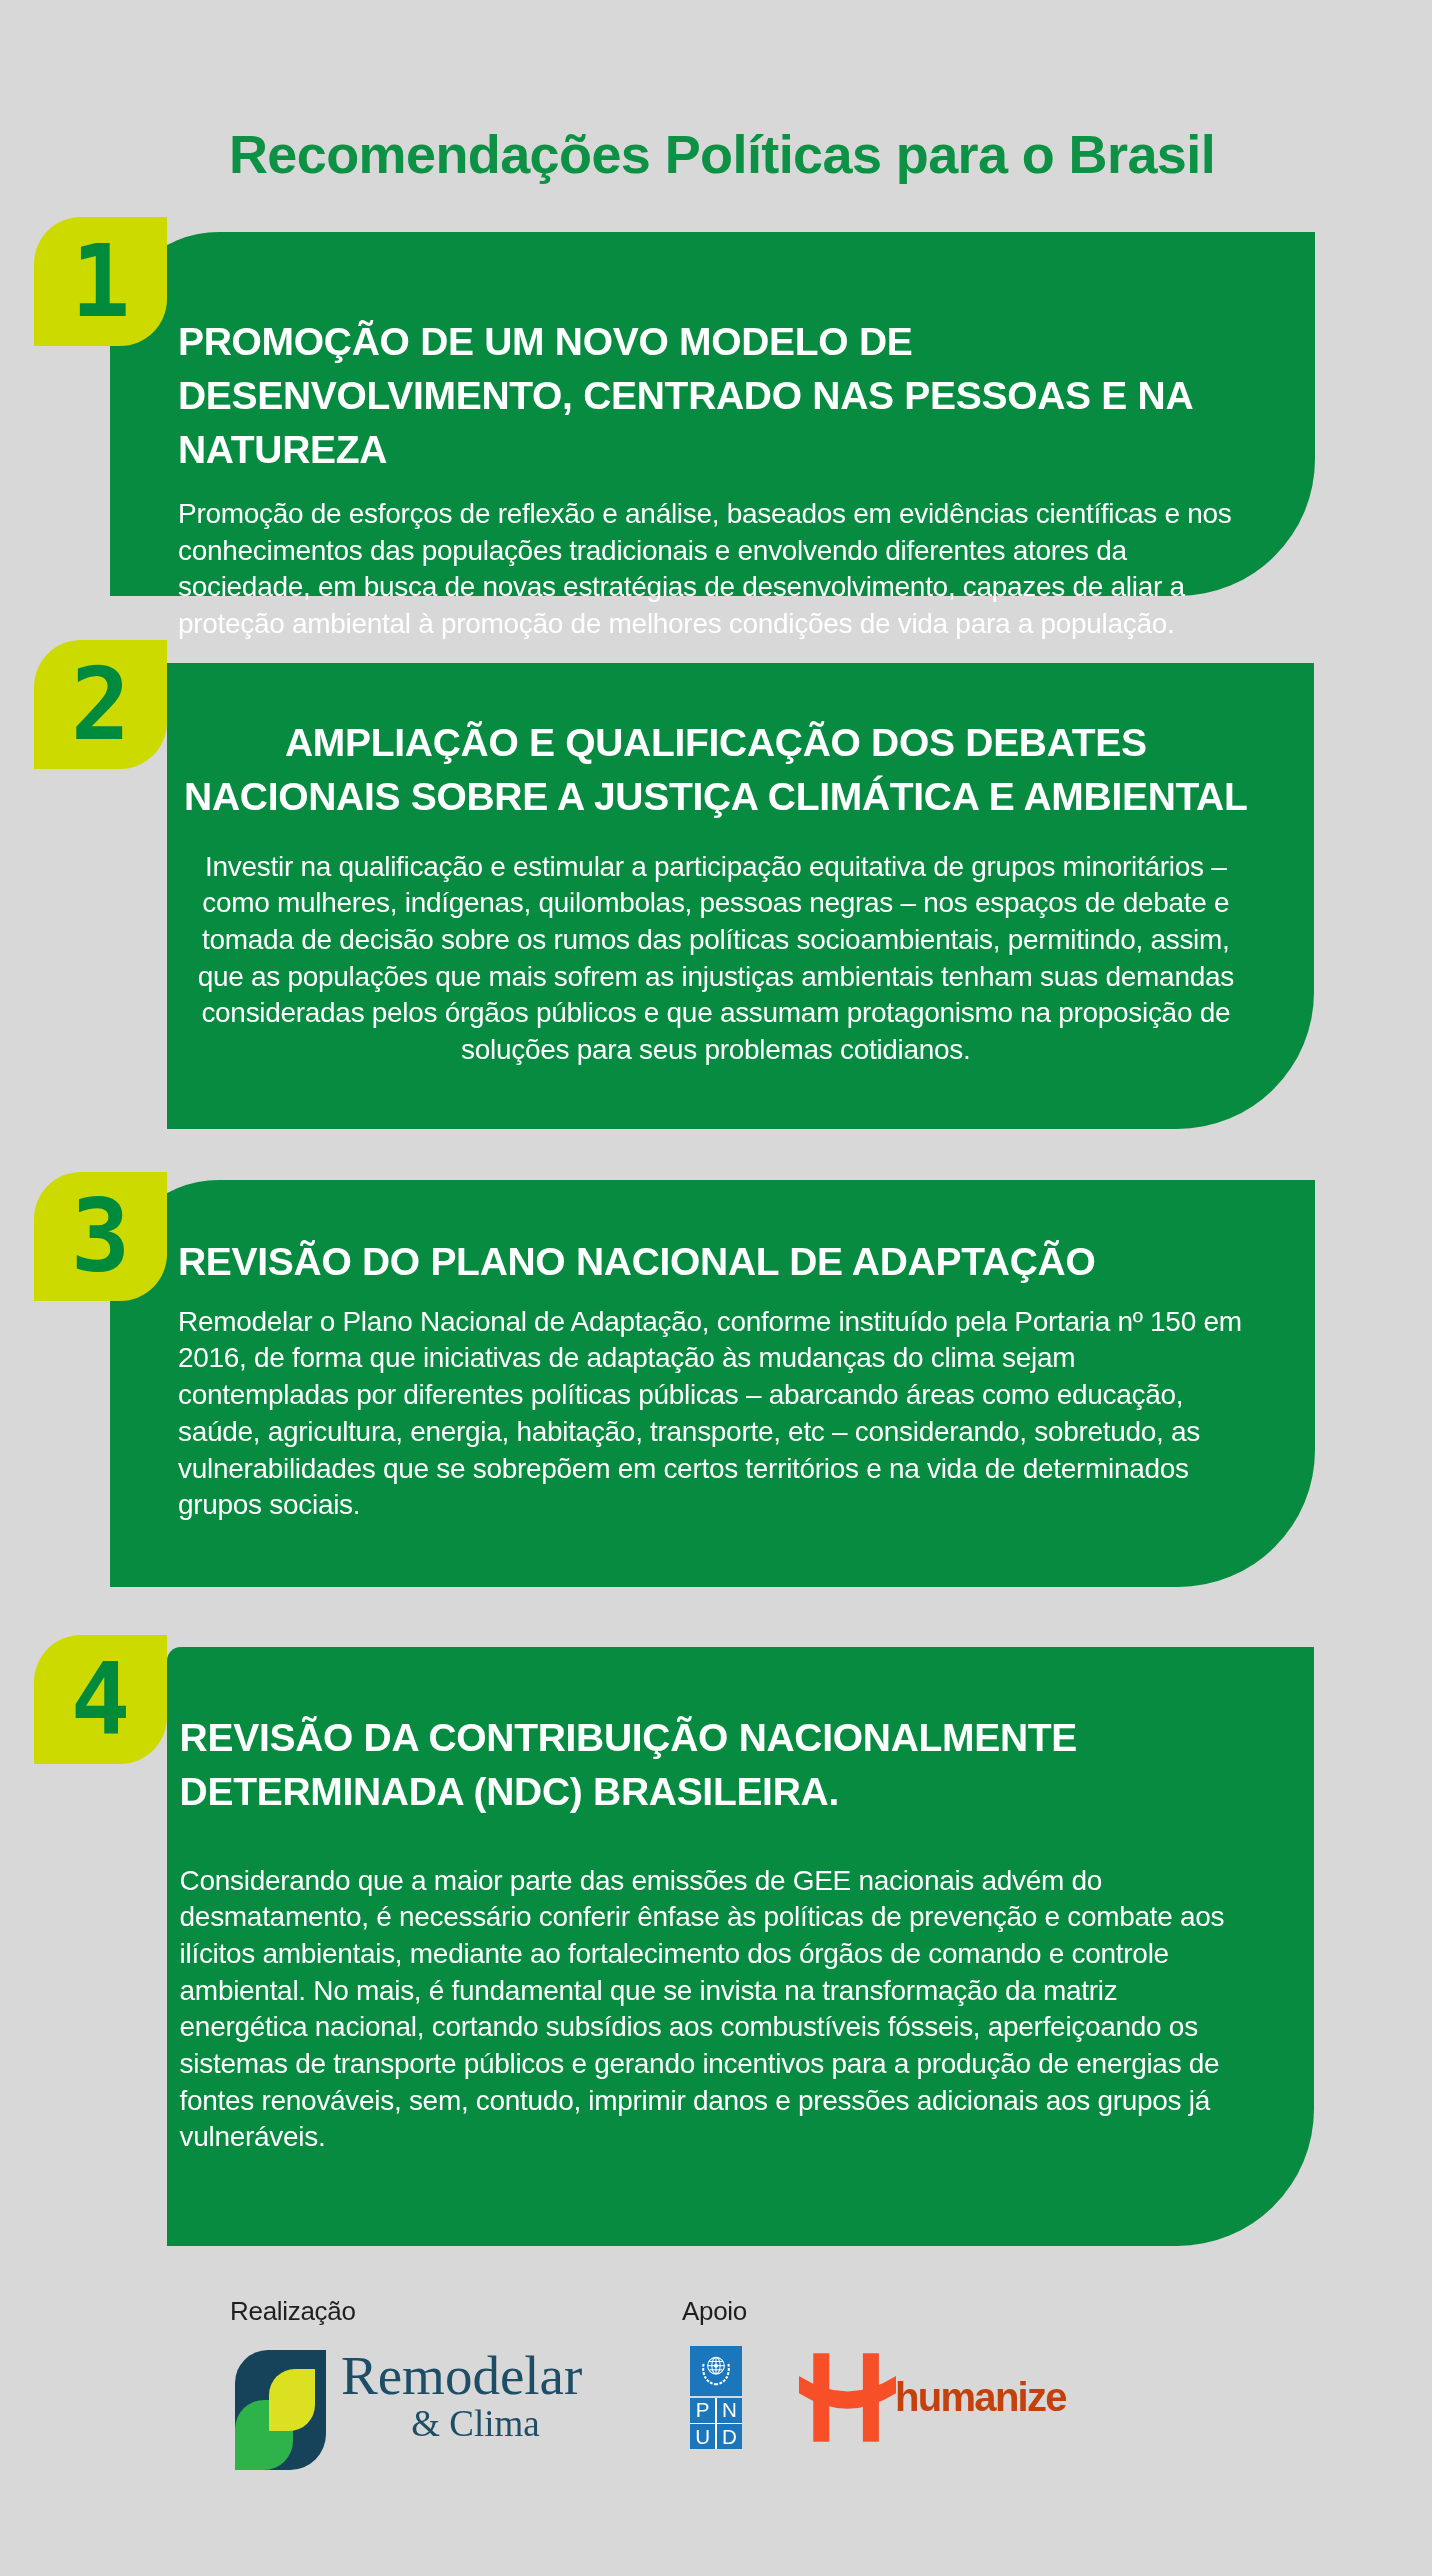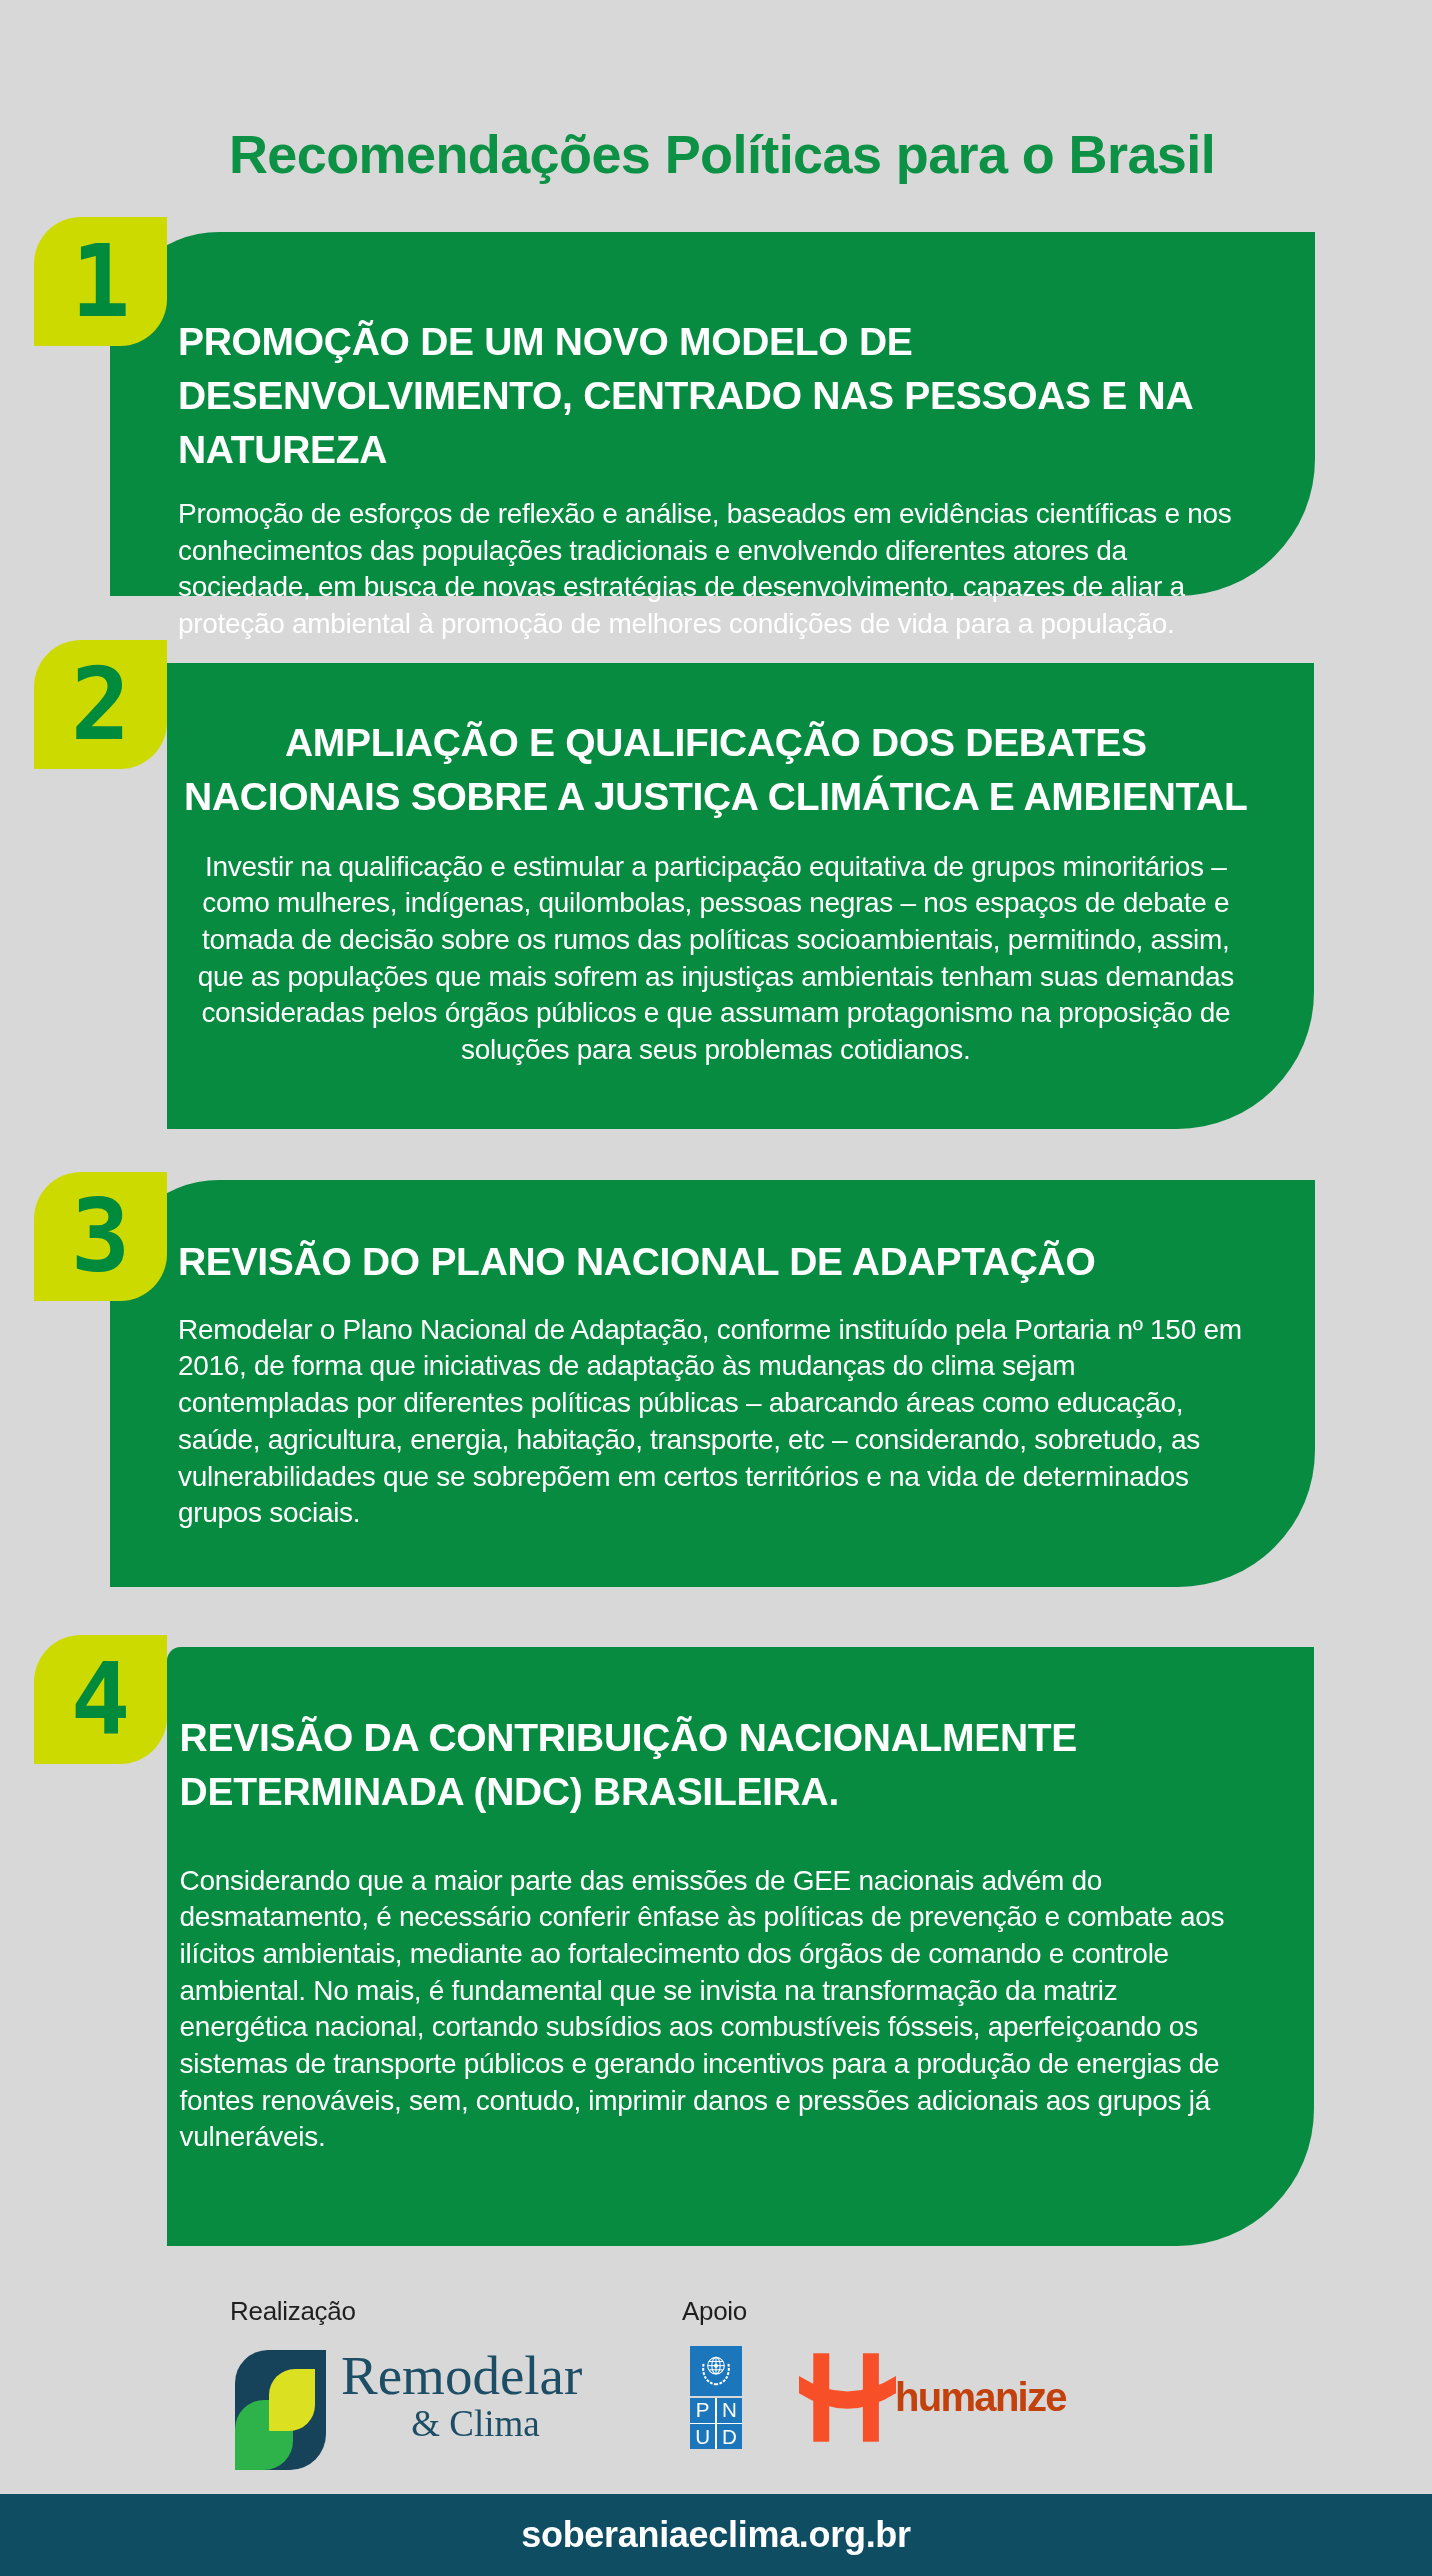--- a/index.html
+++ b/index.html
@@ -75,21 +75,21 @@
     border-radius:0 0 137px 0;
     padding:53px 62px 0 12.6px;
     text-align:center;
   }
   .card2 h2{margin-bottom:25px;}
   .card3{
     left:110px; top:1180px; width:1205px; height:407px;
     border-radius:109px 0 137px 0;
     padding:55px 64px 0 68px;
   }
-  .card3 h2{margin-bottom:23px;}
+  .card3 h2{margin-bottom:15px;}
   .card4{
     left:167px; top:1647px; width:1147px; height:599px;
     border-radius:13.7px 0 137px 0;
     padding:64px 62px 0 12.6px;
   }
   .card4 h2{margin-bottom:44px;}
   
   .section-label{
     position:absolute;
     font-size:26px;
@@ -252,18 +252,15 @@
     <svg width="97" height="91" viewBox="0 0 170 155" aria-hidden="true">
       <g fill="#f75028">
         <rect x="25" y="0" width="28" height="155"></rect>
         <rect x="112" y="0" width="28" height="155"></rect>
         <path d="M0 40 Q85 94 170 40 L170 70 Q85 124 0 70 Z"></path>
       </g>
     </svg>
   </div>
   <div class="hum-text">humanize</div>
 
-  <div class="bar">
-    <span class="url">soberaniaeclima.org.br</span>
-  </div>
 
 </div>
 
 
 </body></html>

